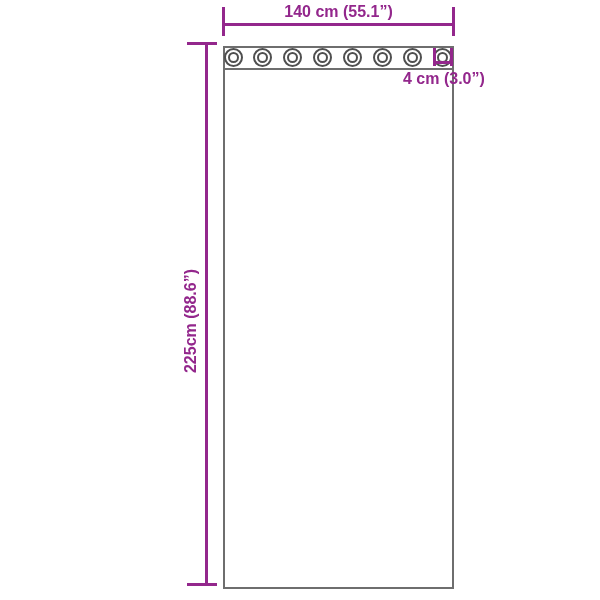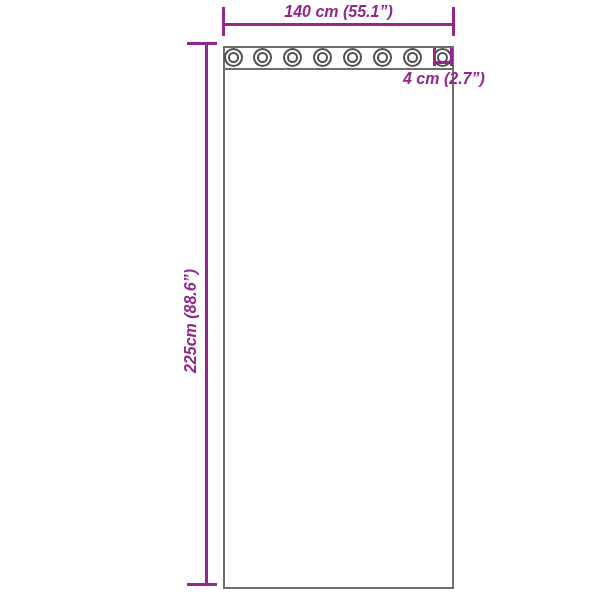--- a/index.html
+++ b/index.html
@@ -9,21 +9,20 @@
     --bg:#ffffff;
   }
   *{margin:0;padding:0;box-sizing:border-box;}
   html,body{background:var(--bg);}
   .canvas{
     position:relative;
     width:600px;height:600px;
     background:var(--bg);
     overflow:hidden;
     font-family:"Liberation Sans", sans-serif;
-    font-style:italic;
   }
   
   .curtain{
     position:absolute;
     left:223px;top:46px;
     width:231px;height:543px;
     border:2px solid var(--outline-color);
     background:var(--bg);
   }
   .header-strip{
@@ -117,15 +116,15 @@
         <div class="grommet-inner"></div>
       </div>
       <div class="grommet" style="left: 432.5px;">
         <div class="grommet-inner"></div>
       </div>
     </div>
 
   <div class="dim g-tick-l"></div>
   <div class="dim g-tick-r"></div>
   <div class="dim g-line"></div>
-  <div class="dim-label g-label">4 cm (2.7”)</div>
+  <div class="dim-label g-label">4 cm (3.0”)</div>
 
 </div>
 
 </body></html>

